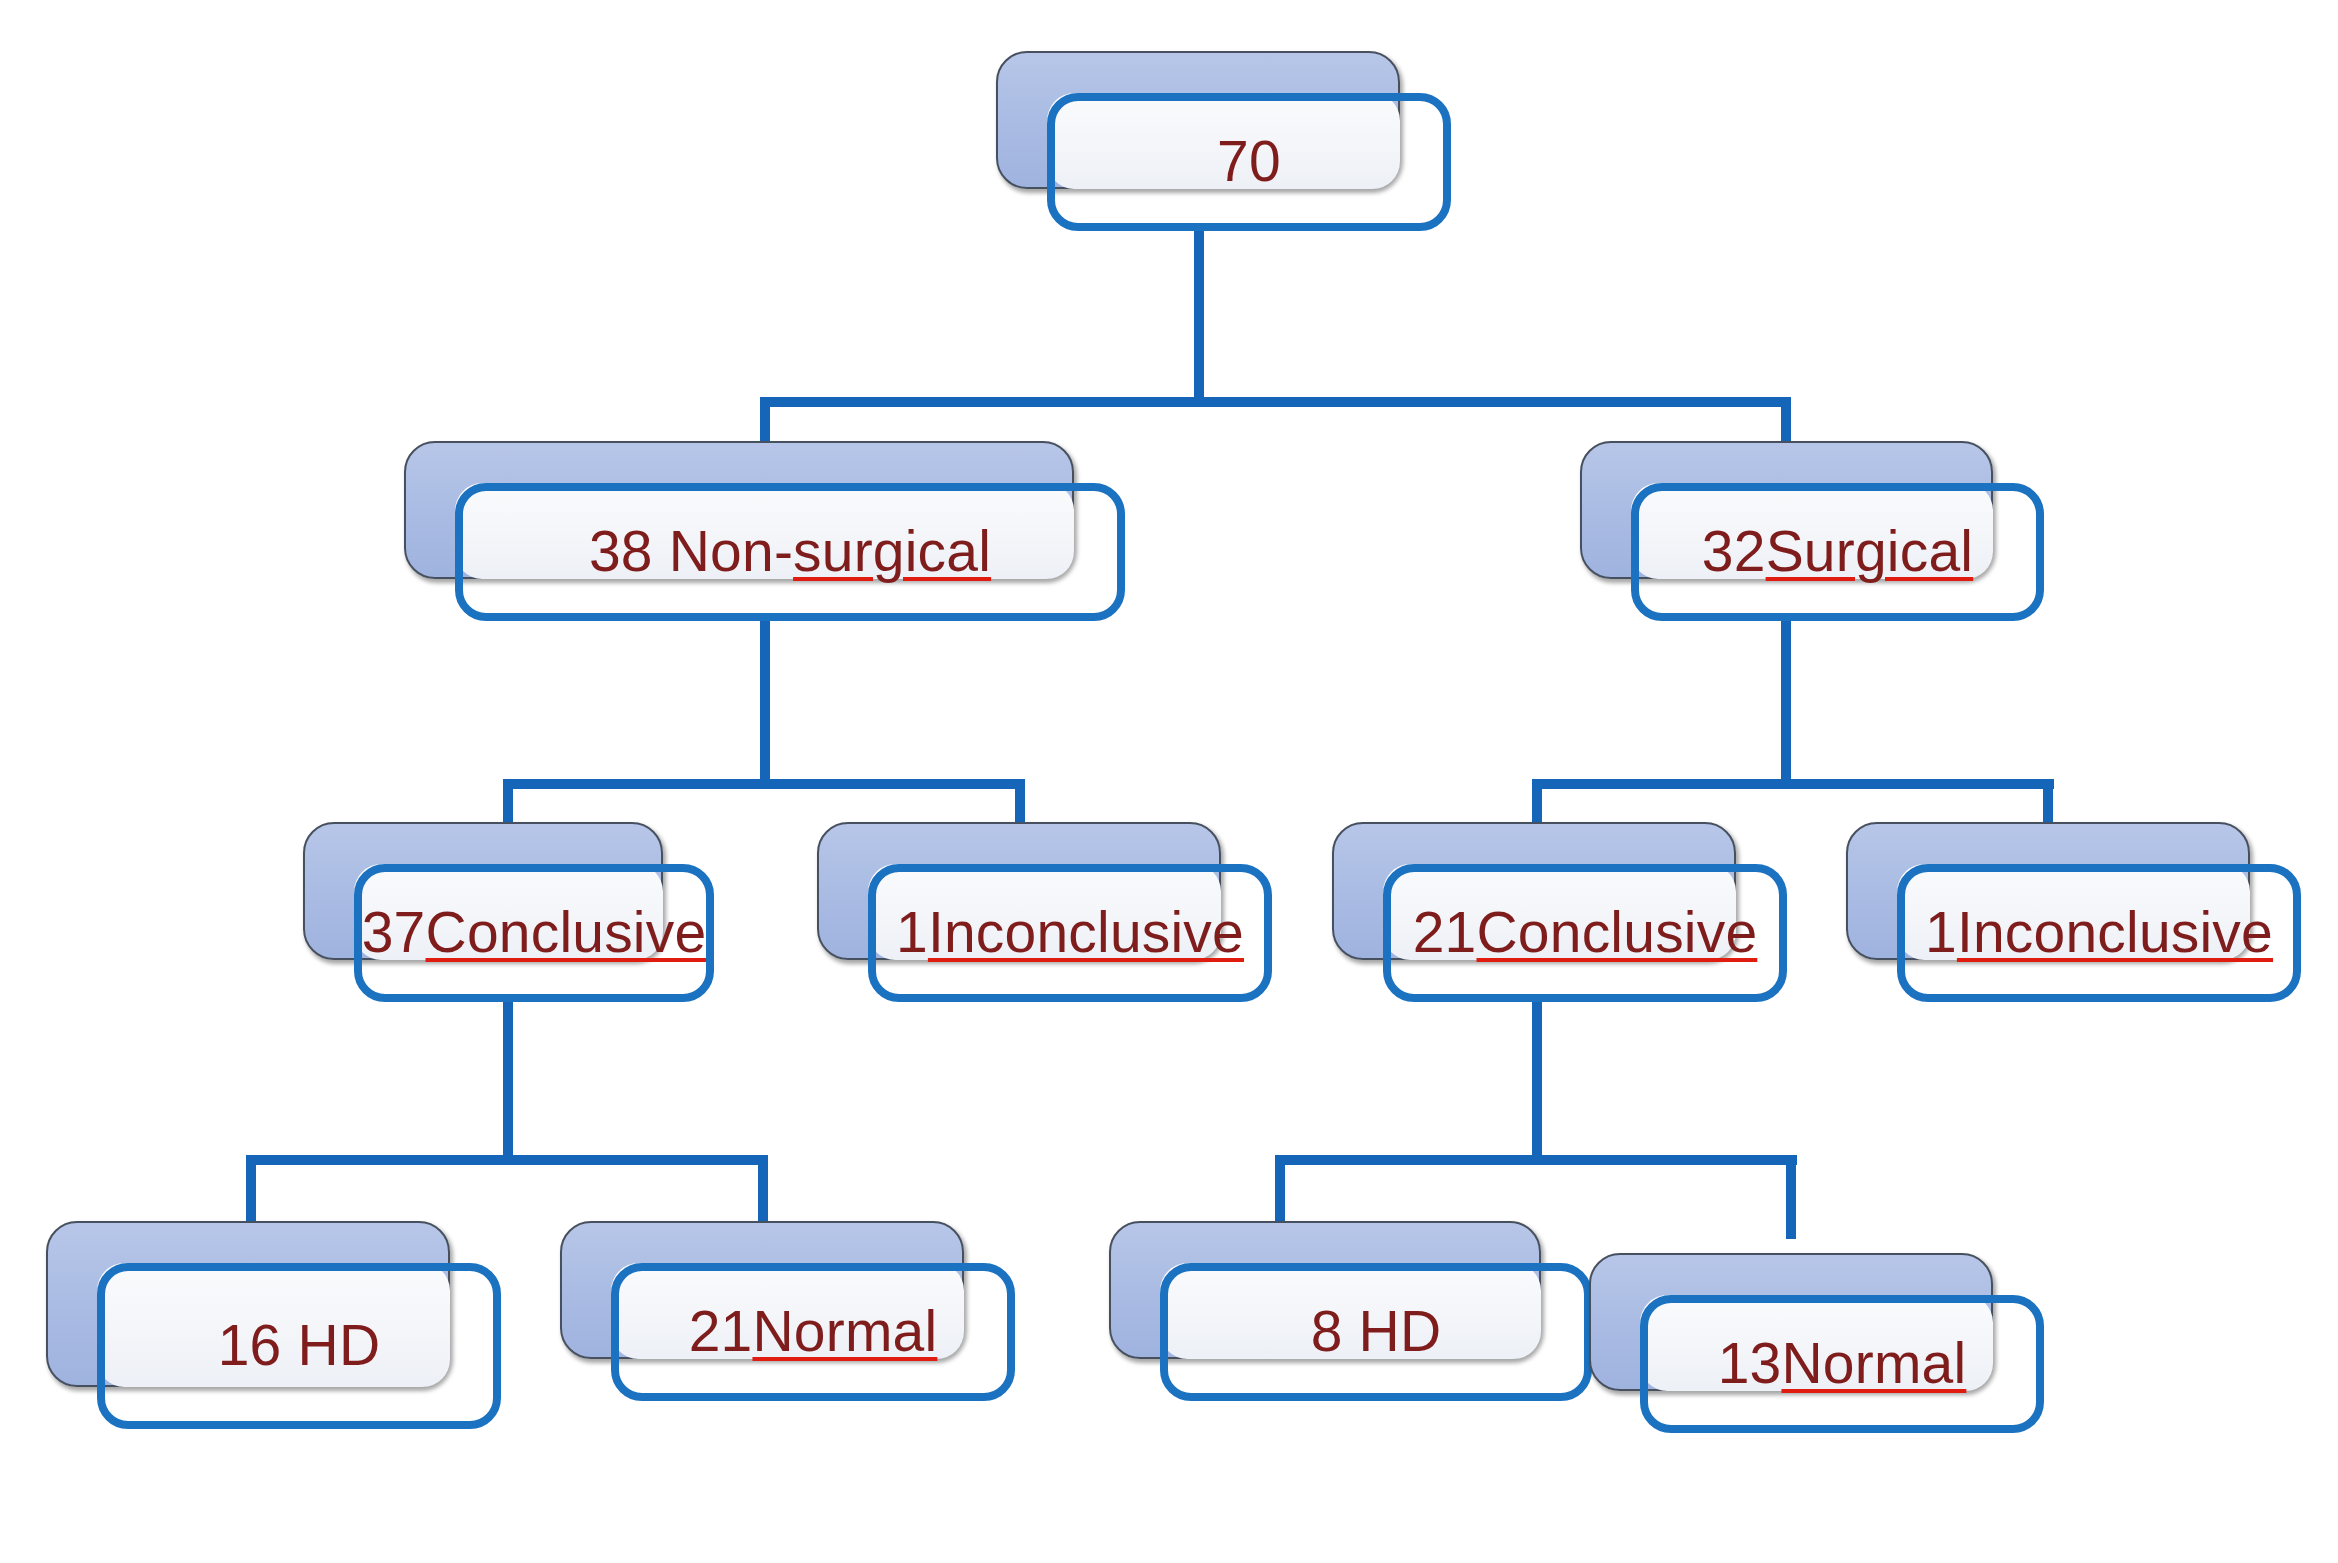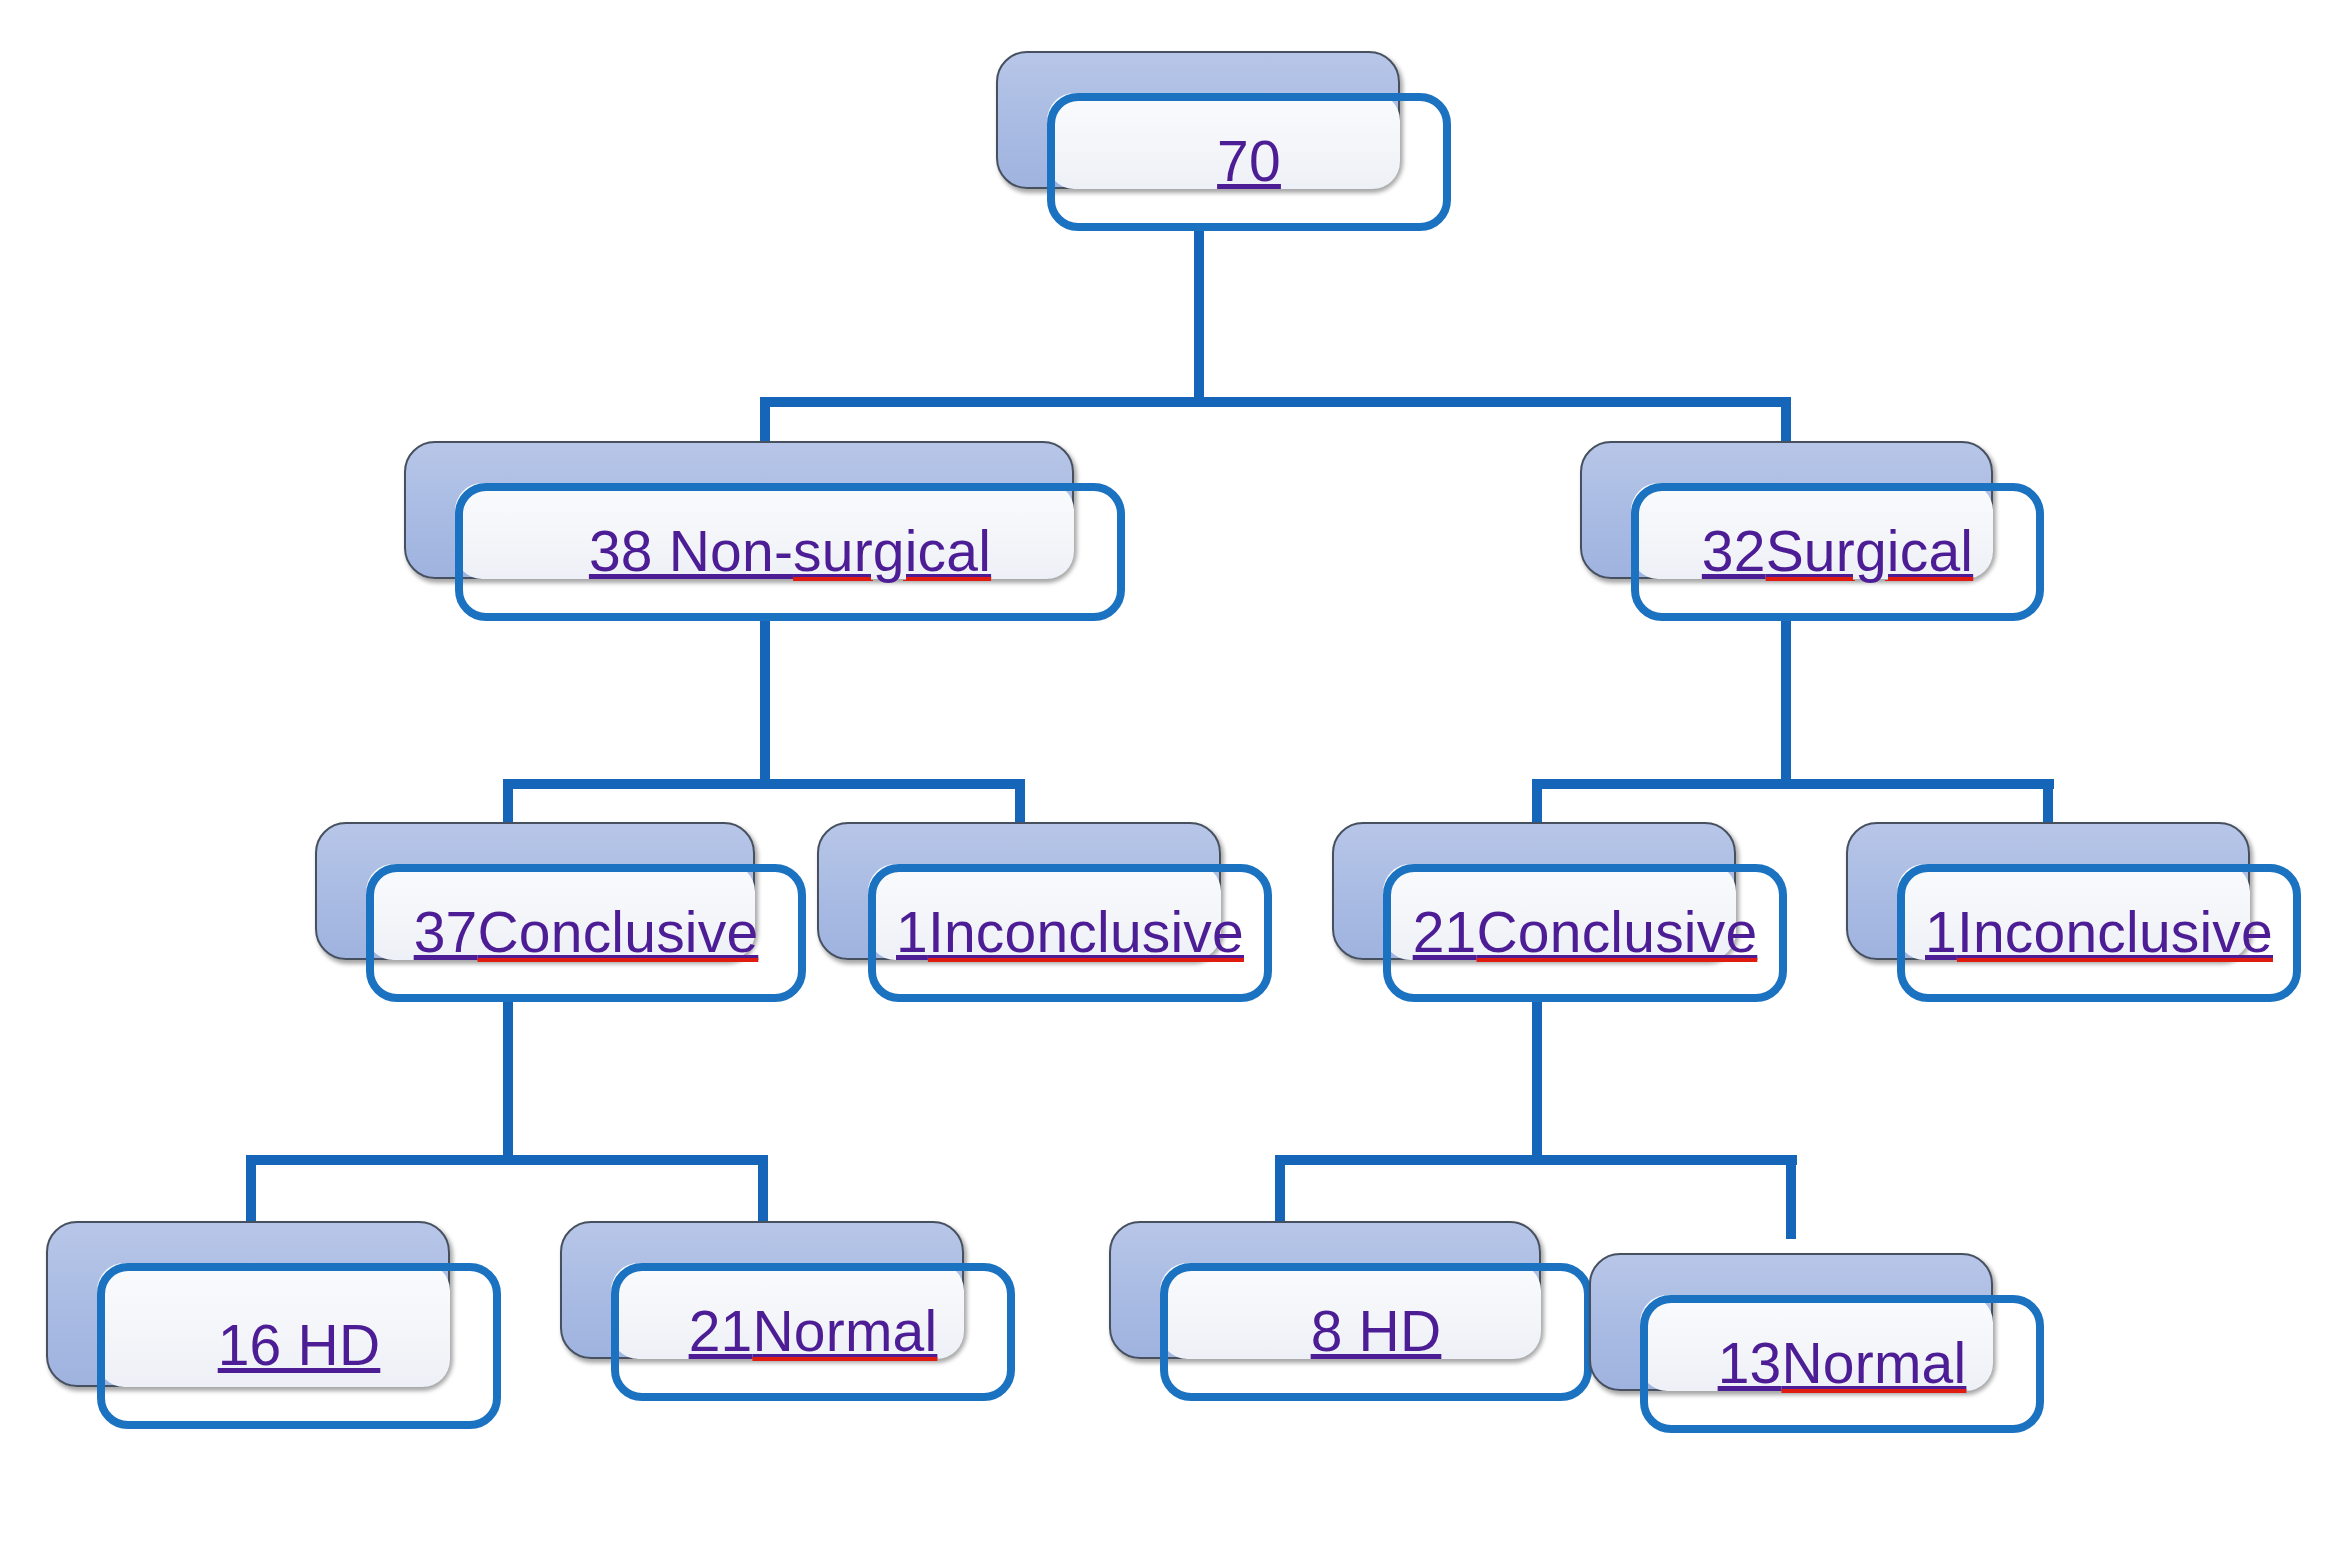--- a/index.html
+++ b/index.html
@@ -66,28 +66,27 @@
   .node .label {
     position: absolute;
     left: 51px;
     top: 42px;
     width: 100%;
     height: 100%;
     display: flex;
     align-items: center;
     justify-content: center;
     text-align: center;
-    color: #4c1d95;
+    color: #7f1d1d;
     font-size: 57px;
     line-height: 1.12;
     letter-spacing: 0.2px;
     white-space: pre-line;
     box-sizing: border-box;
     padding: 0 16.5px;
-    text-decoration: underline;
   }
   .label .sp {
     text-decoration: underline;
     text-decoration-color: #E01B10;
     text-decoration-thickness: 3.7px;
     text-underline-offset: 5.5px;
   }
 </style>
 </head>
 <body>
@@ -127,21 +126,21 @@
         <div class="panel"></div>
         <div class="label"><span>38 Non-</span><span class="sp">surgical</span></div>
         <div class="front"></div>
       </div>
       <div class="node" style="left: 1580px; top: 441px; width: 413px; height: 138px;">
         <div class="back"></div>
         <div class="panel"></div>
         <div class="label"><span>32 </span><span class="sp">Surgical</span></div>
         <div class="front"></div>
       </div>
-      <div class="node" style="left: 315px; top: 822px; width: 440px; height: 138px;">
+      <div class="node" style="left: 303px; top: 822px; width: 360px; height: 138px;">
         <div class="back"></div>
         <div class="panel"></div>
         <div class="label"><span>37
 </span><span class="sp">Conclusive</span></div>
         <div class="front"></div>
       </div>
       <div class="node" style="left: 817px; top: 822px; width: 404px; height: 138px;">
         <div class="back"></div>
         <div class="panel"></div>
         <div class="label"><span>1

